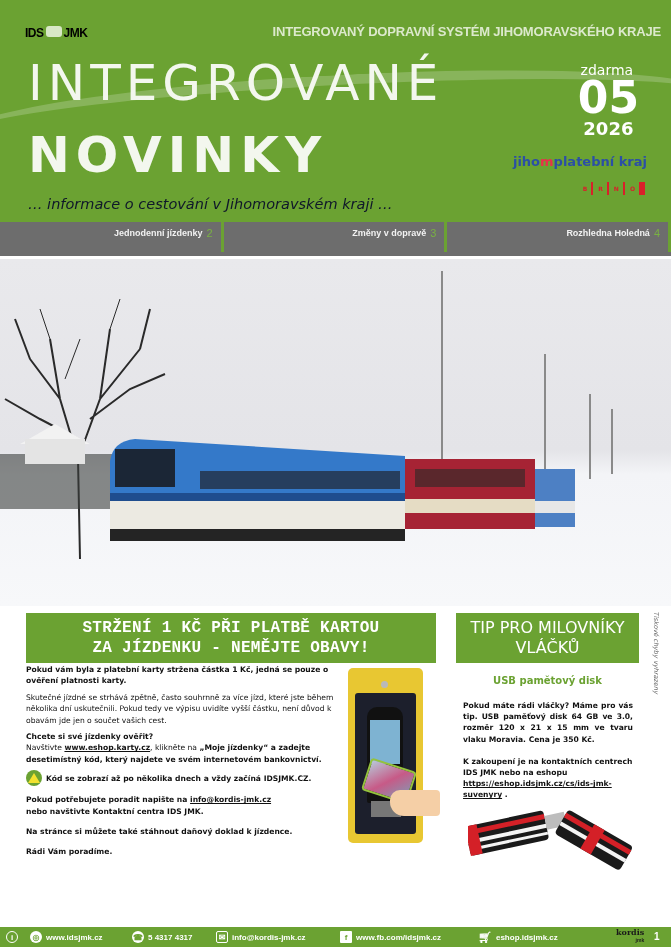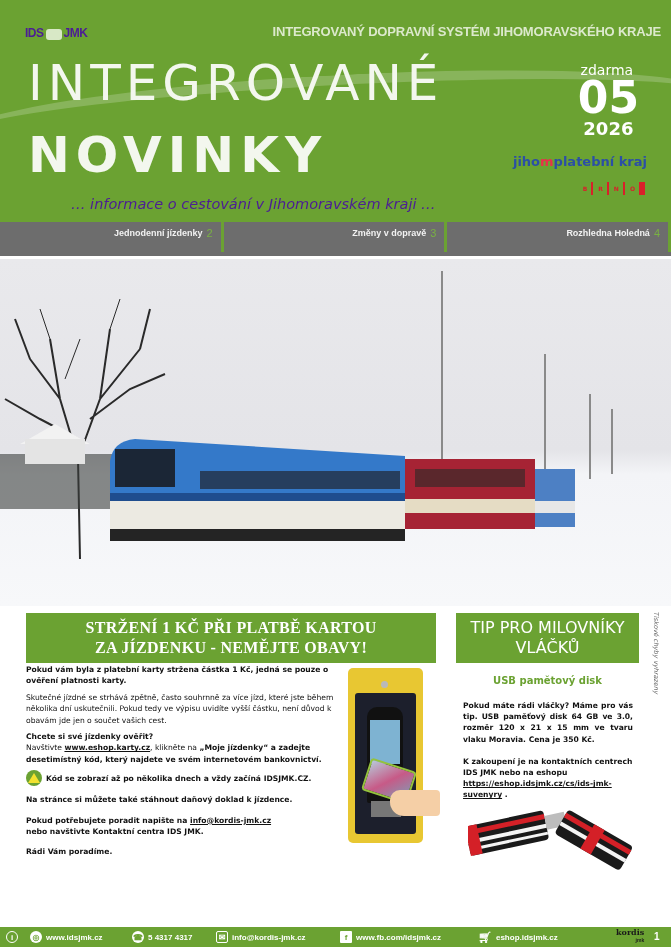--- a/index.html
+++ b/index.html
@@ -1,42 +1,42 @@
 <!DOCTYPE html>
 <html><head>
 <meta charset="utf-8">
 <style>
   * { box-sizing: border-box; margin: 0; padding: 0; }
   body { width: 671px; height: 947px; background: #ffffff; font-family: "DejaVu Sans", sans-serif; position: relative; overflow: hidden; }
   .header { position: absolute; left: 0; top: 0; width: 671px; height: 222px; background: #6ba232; overflow: hidden; }
   .swoosh { position: absolute; left: -40px; top: 75px; width: 760px; height: 160px; border-top: 10px solid rgba(255,255,255,0.2); border-radius: 50% 50% 0 0 / 40px 40px 0 0; transform: rotate(-3deg); }
-  .logo { position: absolute; left: 25px; top: 26px; font-family: "Liberation Sans", sans-serif; font-weight: bold; font-size: 12px; color: #4c1d95; letter-spacing: -0.5px; display: flex; align-items: flex-end; gap: 2px; }
+  .logo { position: absolute; left: 25px; top: 26px; font-family: "Liberation Sans", sans-serif; font-weight: bold; font-size: 12px; color: #000000; letter-spacing: -0.5px; display: flex; align-items: flex-start; gap: 2px; }
   .logo .bus { display: inline-block; width: 16px; height: 11px; border: 2px solid #d8e8c6; border-radius: 3px; background: #d8e8c6; }
   .top-title { position: absolute; right: 10px; top: 24px; font-family: "Liberation Sans", sans-serif; font-weight: bold; font-size: 13px; color: #dce9cc; letter-spacing: -0.2px; }
   .title1 { position: absolute; left: 28px; top: 58px; font-family: "DejaVu Sans", sans-serif; font-size: 50px; color: #f3f7ee; letter-spacing: 5px; font-weight: normal; line-height: 1; }
   .title2 { position: absolute; left: 28px; top: 130px; font-family: "DejaVu Sans", sans-serif; font-size: 50px; color: #f3f7ee; letter-spacing: 6px; font-weight: bold; line-height: 1; }
-  .subtitle { position: absolute; left: 28px; top: 196px; font-family: "DejaVu Sans", sans-serif; font-style: italic; font-size: 14.5px; color: #4c1d95; margin-left: 43px; }
+  .subtitle { position: absolute; left: 28px; top: 196px; font-family: "DejaVu Sans", sans-serif; font-style: italic; font-size: 14.5px; color: #0f172a; }
   .issue { position: absolute; right: 32px; top: 62px; text-align: right; color: #fff; }
   .issue .free { font-size: 14px; font-family: "DejaVu Sans", sans-serif; display: block; text-align: center; margin-right: 3px; }
   .issue .num { font-size: 44px; font-weight: bold; line-height: 0.9; display: block; text-align: center; }
   .issue .year { font-size: 18px; font-weight: bold; display: block; text-align: center; }
   .kraj { position: absolute; right: 24px; top: 154px; font-family: "DejaVu Sans", sans-serif; font-weight: bold; font-size: 13px; color: #2b4fa6; }
   .kraj .m { color: #e8314a; }
   .brno { position: absolute; right: 26px; top: 182px; display: flex; gap: 1px; align-items: center; }
   .brno span { font-size: 6px; font-weight: bold; color: #d9202a; padding: 0 4px; border-right: 2px solid #d9202a; height: 13px; display: flex; align-items: center; }
   .brno span:last-child { border-right: 6px solid #d9202a; }
   .navbar { position: absolute; left: 0; top: 222px; width: 671px; height: 34px; background: #6d6d6d; display: flex; }
   .nav-item { flex: 1; display: flex; justify-content: flex-end; align-items: flex-start; padding-top: 6px; padding-right: 8px; border-right: 3px solid #6ba232; height: 30px; font-family: "Liberation Sans", sans-serif; font-weight: bold; font-size: 9px; color: #f2f2f2; gap: 4px; }
   .nav-item .pg { color: #79b143; font-size: 11px; font-weight: normal; margin-top: -1px; }
   .photo { position: absolute; left: 0; top: 259px; width: 671px; height: 347px; background: linear-gradient(to bottom, #e9e9ec 0%, #e4e4e8 55%, #f3f4f7 62%, #f7f8fa 100%); overflow: hidden; }
   .tree { position: absolute; left: 0; top: 20px; width: 175px; height: 280px; }
   .train { position: absolute; left: 105px; top: 172px; width: 470px; height: 110px; }
   .mast { position: absolute; width: 2px; background: #8a8a8a; }
   .credit { position: absolute; left: 652px; top: 612px; writing-mode: vertical-rl; font-size: 6.5px; font-style: italic; color: #666; }
-  .lhead { position: absolute; left: 26px; top: 613px; width: 410px; height: 50px; background: #6ba232; color: #fff; font-family: Liberation Serif, serif; font-weight: bold; font-size: 16px; text-align: center; line-height: 20px; padding-top: 5px; letter-spacing: 0.3px; }
+  .lhead { position: absolute; left: 26px; top: 613px; width: 410px; height: 50px; background: #6ba232; color: #fff; font-family: Liberation Mono, monospace; font-weight: bold; font-size: 16px; text-align: center; line-height: 20px; padding-top: 5px; letter-spacing: 0.3px; }
   .ltext { position: absolute; left: 26px; top: 664px; width: 318px; font-family: "DejaVu Sans", sans-serif; font-size: 7.6px; color: #111; line-height: 11.4px; }
   .ltext p { margin-bottom: 5px; }
   .ltext b, .bold { font-weight: bold; }
   .ltext u { text-decoration: underline; font-weight: bold; }
   .warn { display: flex; align-items: center; gap: 4px; margin-bottom: 8px; }
   .warn-ic { width: 16px; height: 16px; border-radius: 50%; background: #6ba232; display: flex; align-items: center; justify-content: center; }
   .warn-ic span { width: 0; height: 0; border-left: 6px solid transparent; border-right: 6px solid transparent; border-bottom: 10px solid #f2e12f; position: relative; }
   .terminal { position: absolute; left: 348px; top: 668px; width: 75px; height: 175px; background: #e8c732; border-radius: 5px; }
   .terminal .dot { position: absolute; left: 33px; top: 13px; width: 7px; height: 7px; border-radius: 50%; background: #b9b9b9; }
   .terminal .panel { position: absolute; left: 7px; top: 25px; width: 61px; height: 141px; background: #1c1f2c; border-radius: 3px; }
@@ -142,25 +142,25 @@
   <p class="bold">
     <span>Chcete si své jízdenky ověřit?</span><br>
     <span style="font-weight:normal">Navštivte </span><u>www.eshop.karty.cz</u><span style="font-weight:normal">, klikněte na </span><span>„Moje jízdenky“</span><span> a zadejte desetimístný kód, který najdete ve svém internetovém bankovnictví.</span>
   </p>
   <div class="warn bold">
     <span class="warn-ic">
         <span></span>
       </span>
     <span>Kód se zobrazí až po několika dnech a vždy začíná IDSJMK.CZ.</span>
   </div>
-  <p class="bold" style="margin-bottom:9px;">Na stránce si můžete také stáhnout daňový doklad k jízdence.</p>
   <p class="bold" style="margin-bottom:9px;">
     <span>Pokud potřebujete poradit napište na </span><u>info@kordis-jmk.cz</u><br>
     <span>nebo navštivte Kontaktní centra IDS JMK.</span>
   </p>
+  <p class="bold" style="margin-bottom:9px;">Na stránce si můžete také stáhnout daňový doklad k jízdence.</p>
   <p class="bold">Rádi Vám poradíme.</p>
 </div>
 
 <div class="terminal">
   <div class="dot"></div>
   <div class="panel">
     <div class="screen-frame"></div>
     <div class="screen"></div>
     <div class="keypad"></div>
   </div>

